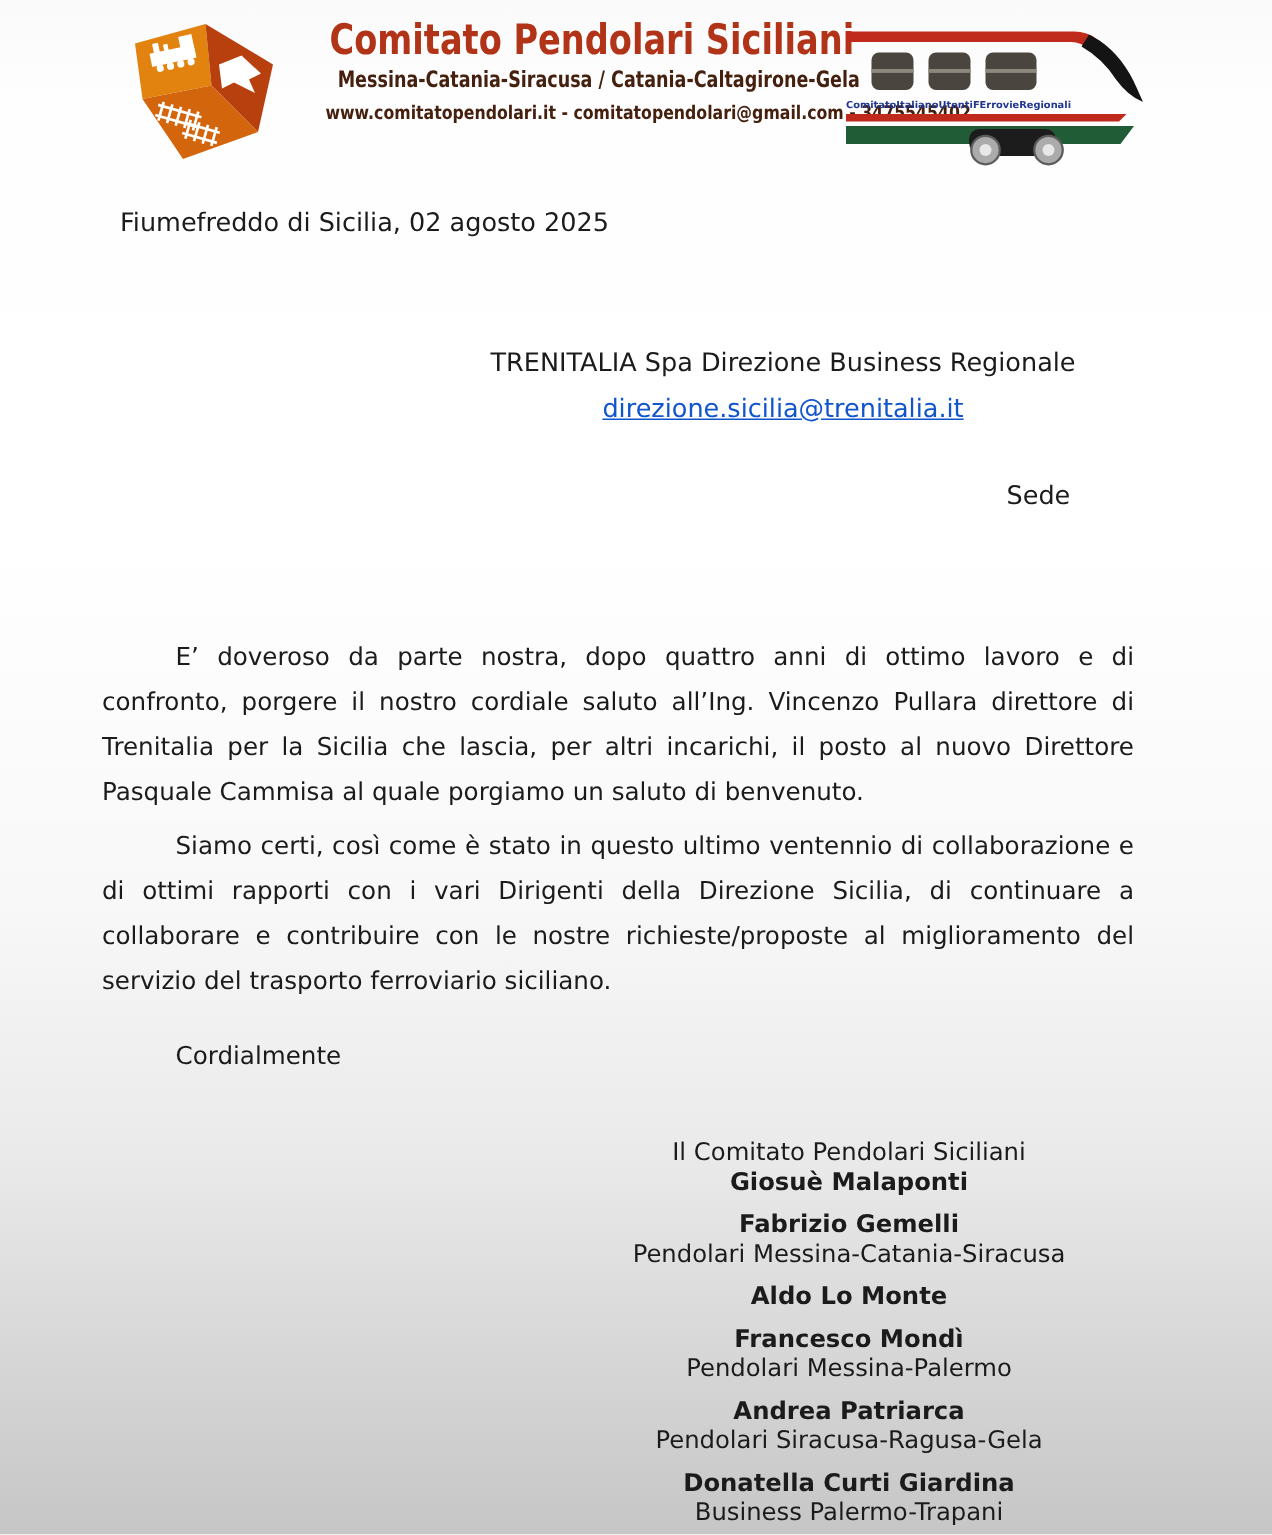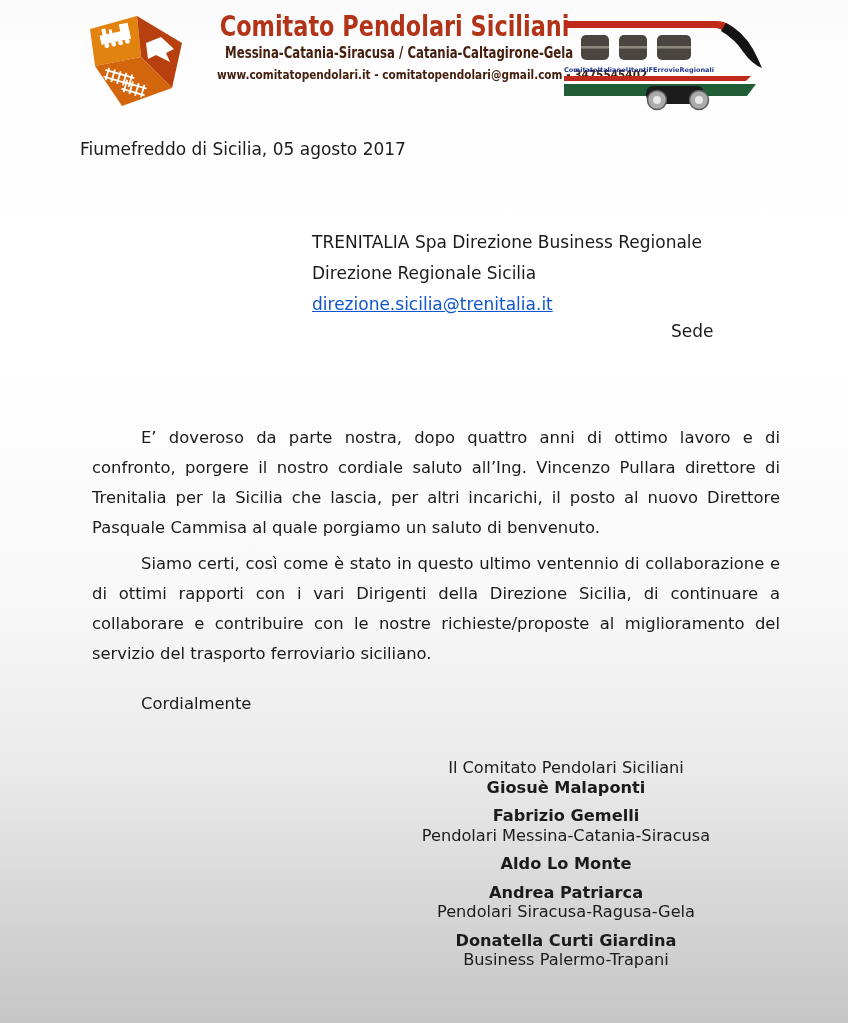--- a/index.html
+++ b/index.html
@@ -17,24 +17,24 @@
   .head-center{position:absolute;left:176px;top:10px;width:402px;text-align:center;}
   .brand-title{display:inline-block;white-space:nowrap;font-weight:bold;font-size:28px;
     line-height:34px;color:#b23418;transform:scaleX(.80);transform-origin:center;}
   .routes{font-weight:bold;color:#45200f;font-size:15px;line-height:19px;}
   .routes span{display:inline-block;white-space:nowrap;transform:scaleX(.78);transform-origin:center;}
   .contact{margin-top:4px;font-weight:bold;color:#45200f;font-size:12.5px;line-height:15px;}
   .contact span{display:inline-block;white-space:nowrap;transform:scaleX(.84);transform-origin:center;}
   .train-logo{position:absolute;left:560px;top:16px;}
   
   .dateline{position:absolute;left:80px;top:139px;font-size:17px;}
-  .recipient{position:absolute;left:312px;top:227px;font-size:17px;line-height:31px;}
+  .recipient{position:absolute;left:327px;top:227px;font-size:17px;line-height:31px;text-align:center;}
   .recipient a{color:#1155cc;text-decoration:underline;}
   .sede{position:absolute;left:671px;top:321px;font-size:17px;}
-  .letter-flow{position:absolute;left:92px;top:423px;width:688px;font-size:16.4px;line-height:30px;}
+  .letter-flow{position:absolute;left:68px;top:423px;width:688px;font-size:16.4px;line-height:30px;}
   .letter-flow p{margin:0;text-align:justify;text-indent:49px;}
   .letter-flow p + p{margin-top:6px;}
   .closing{margin-top:20px;text-indent:49px;}
   
   .signatures{position:absolute;left:390px;top:758px;width:352px;text-align:center;
     font-size:16.2px;line-height:19.5px;}
   .sig-leader{font-weight:bold;margin-bottom:9px;}
   .member{margin-bottom:9px;text-align:center;}
   .member .name{font-weight:bold;}
 </style>
@@ -116,25 +116,24 @@
       <rect x="104" y="76" width="28" height="12" fill="#1c1c1c"></rect>
       <g>
         <circle cx="97" cy="84" r="9.5" fill="#ababab" stroke="#5c5c5c" stroke-width="1.5"></circle>
         <circle cx="97" cy="84" r="4" fill="#e8e8e8"></circle>
         <circle cx="139" cy="84" r="9.5" fill="#ababab" stroke="#5c5c5c" stroke-width="1.5"></circle>
         <circle cx="139" cy="84" r="4" fill="#e8e8e8"></circle>
       </g>
     </svg>
   </div>
 
-  <div class="dateline">Fiumefreddo di Sicilia, 05 agosto 2017</div>
+  <div class="dateline">Fiumefreddo di Sicilia, 02 agosto 2025</div>
 
   <div class="recipient">
     <div>TRENITALIA Spa Direzione Business Regionale</div>
-    <div>Direzione Regionale Sicilia</div>
     <div><a href="#">direzione.sicilia@trenitalia.it</a></div>
   </div>
 
   <div class="sede">Sede</div>
 
   <div class="letter-flow">
     <p>E’ doveroso da parte nostra, dopo quattro anni di ottimo lavoro e di confronto, porgere il nostro cordiale saluto all’Ing. Vincenzo Pullara direttore di Trenitalia per la Sicilia che lascia, per altri incarichi, il posto al nuovo Direttore Pasquale Cammisa al quale porgiamo un saluto di benvenuto.</p>
     <p>Siamo certi, così come è stato in questo ultimo ventennio di collaborazione e di ottimi rapporti con i vari Dirigenti della Direzione Sicilia, di continuare a collaborare e contribuire con le nostre richieste/proposte al miglioramento del servizio del trasporto ferroviario siciliano.</p>
     <div class="closing">Cordialmente</div>
   </div>
@@ -144,20 +143,24 @@
     <div class="sig-leader">Giosuè Malaponti</div>
 
     <div class="member">
       <div class="name">Fabrizio Gemelli</div>
       <div class="group">Pendolari Messina-Catania-Siracusa</div>
     </div>
     <div class="member">
       <div class="name">Aldo Lo Monte</div>
     </div>
     <div class="member">
+      <div class="name">Francesco Mondì</div>
+      <div class="group">Pendolari Messina-Palermo</div>
+    </div>
+    <div class="member">
       <div class="name">Andrea Patriarca</div>
       <div class="group">Pendolari Siracusa-Ragusa-Gela</div>
     </div>
     <div class="member">
       <div class="name">Donatella Curti Giardina</div>
       <div class="group">Business Palermo-Trapani</div>
     </div>
   </div>
 
 </div>

